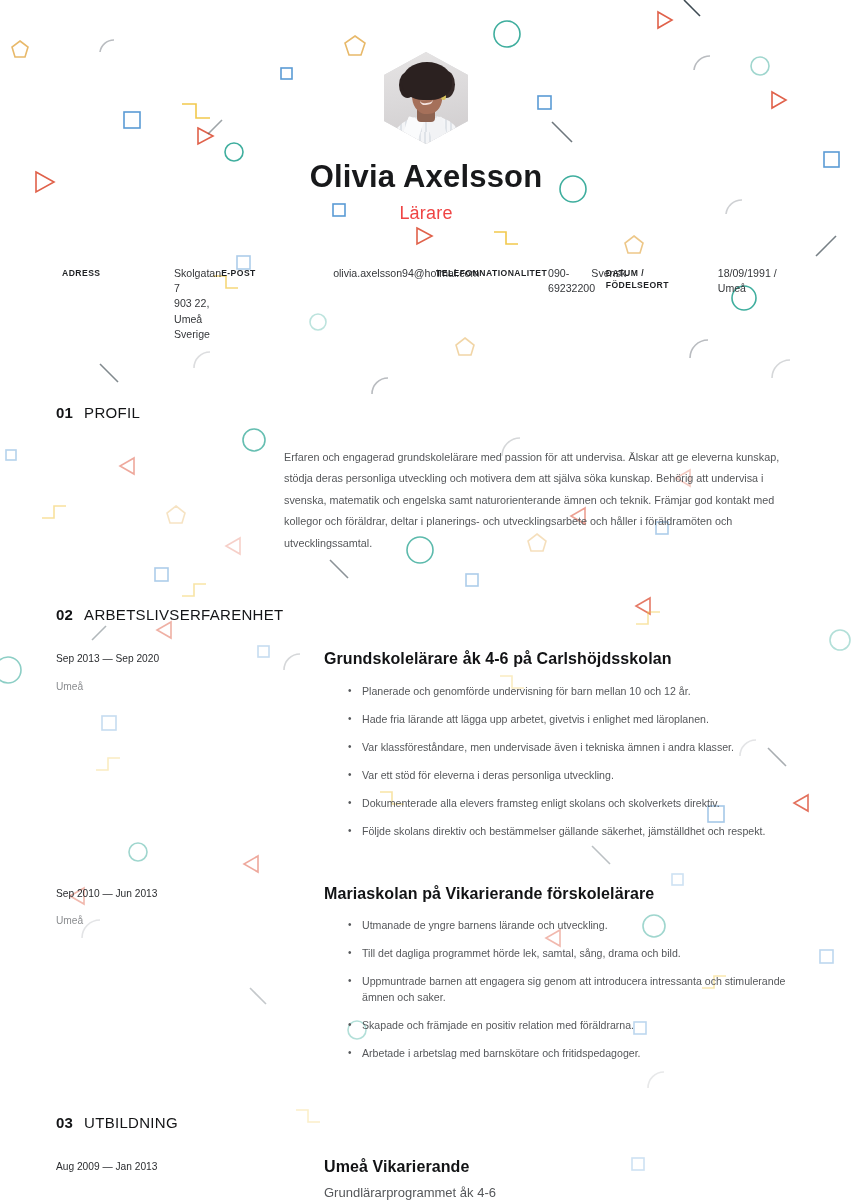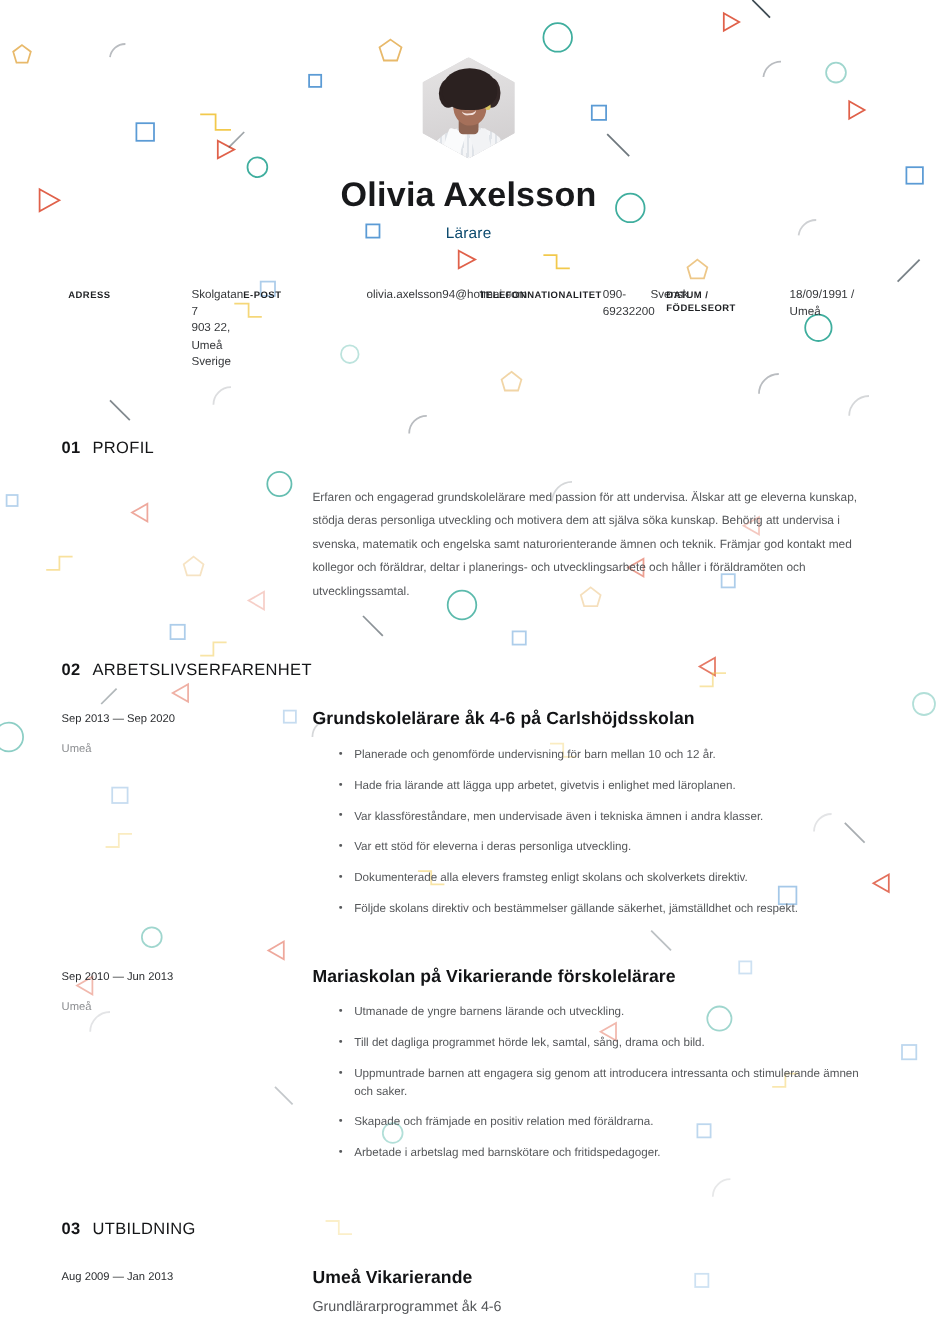--- a/index.html
+++ b/index.html
@@ -72,22 +72,22 @@
   .ph-ear{position:absolute;left:57px;top:41px;width:5px;height:7px;background:#d9c55f;border-radius:50%;}
 
   .name {
     font-size: 31px;
     font-weight: 700;
     color: #18191b;
     letter-spacing: 0.2px;
     line-height: 1.12;
   }
   .job-title {
-    font-size: 14px;
-    color: #0c4a6e;
+    font-size: 18px;
+    color: #ef4444;
     margin-top: 8px;
     letter-spacing: .2px;
   }
 
   
   .contact {
     display: flex;
     margin-top: 42px;
     padding-left: 6px;
   }
@@ -128,21 +128,21 @@
   }
   .sec-title {
     font-size: 15px;
     font-weight: 400;
     color: #141517;
     letter-spacing: .3px;
   }
   .col-left  { width: 228px; flex: 0 0 228px; padding-top: 2px; }
   .col-right { flex: 1; }
 
-  .entry { display: flex; margin-bottom: 44px; }
+  .entry { display: flex; margin-bottom: 44px; gap: 40px; }
   .entry:last-child { margin-bottom: 0; justify-content: space-between; }
 
   .e-date {
     font-size: 10.2px;
     color: #2b2d30;
     line-height: 1.5;
   }
   .e-place {
     font-size: 10.2px;
     color: #8a8c8f;

